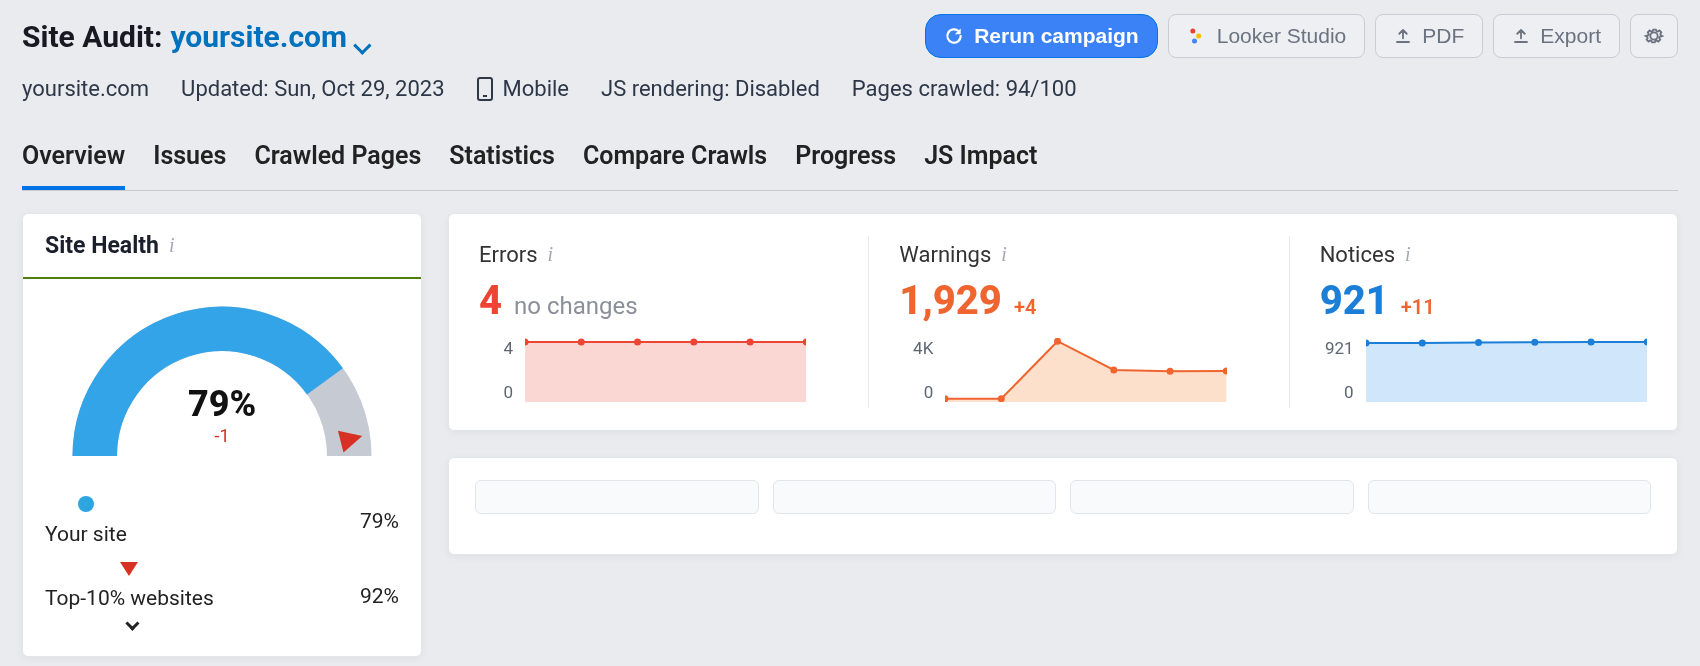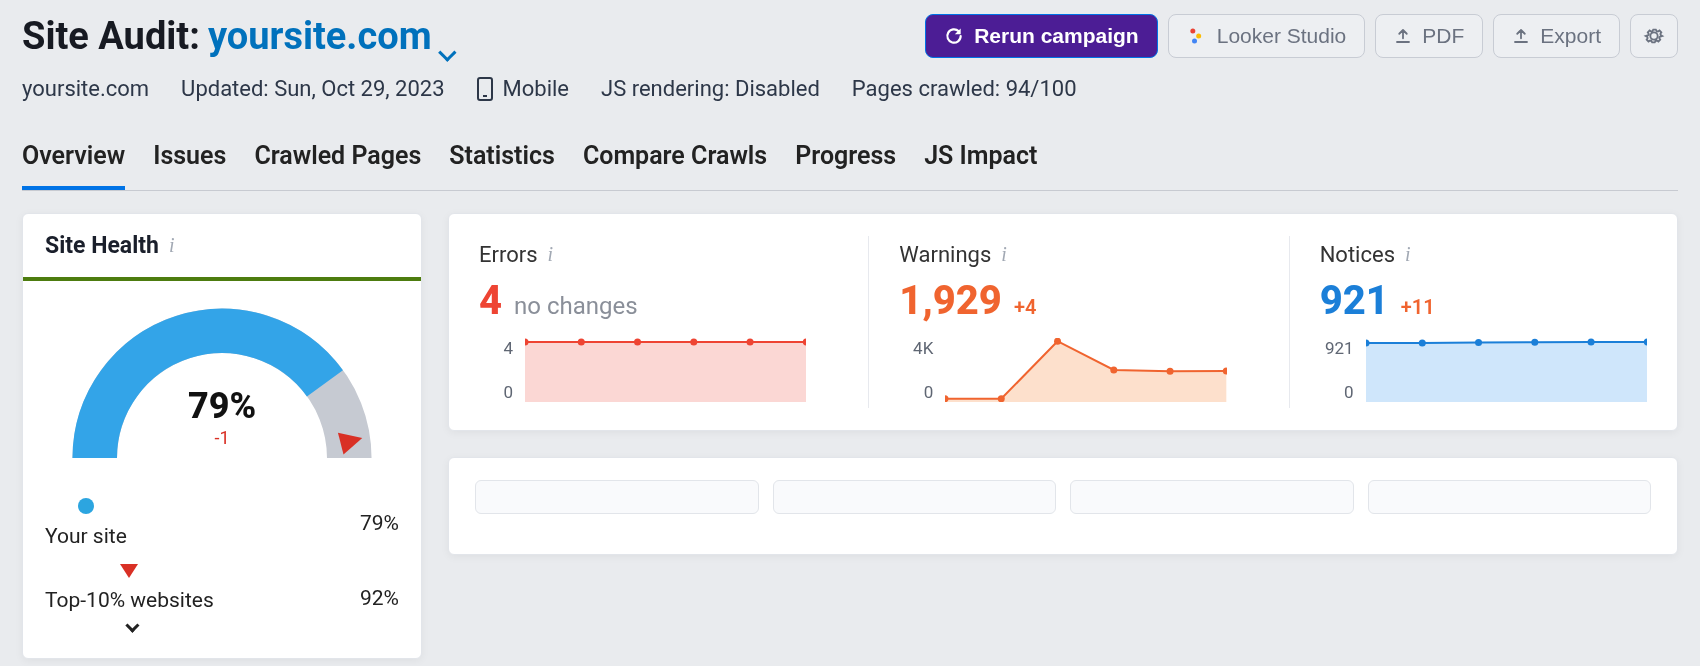--- a/index.html
+++ b/index.html
@@ -18,21 +18,21 @@
   .title-row {
     display: flex;
     align-items: center;
     justify-content: space-between;
     margin-bottom: 18px;
   }
   .title-left {
     display: flex;
     align-items: baseline;
     gap: 8px;
-    font-size: 38px;
+    font-size: 30px;
     font-weight: 700;
   }
   .domain-link {
     color: #0071bc;
     display: inline-flex;
     align-items: center;
     gap: 6px;
     cursor: pointer;
   }
   .chev-down {
@@ -60,24 +60,25 @@
     padding: 0 18px;
     border-radius: 8px;
     font-size: 21px;
     font-weight: 500;
     cursor: pointer;
     border: 1px solid #c8ccd4;
     background: #edeff2;
     color: #6b7280;
   }
   .btn.primary {
-    background: #4c1d95;
+    background: #3b82f6;
     border-color: #0073e6;
     color: #fff;
     font-weight: 600;
+    border-radius: 16px;
   }
   .btn.icon-only { padding: 0 12px; }
   .meta-row {
     display: flex;
     align-items: center;
     gap: 32px;
     font-size: 22px;
     color: #2d3748;
     margin-bottom: 40px;
   }
@@ -127,21 +128,21 @@
   }
   .health-card {
     width: 400px;
     padding: 0;
   }
   .card-title {
     font-size: 23px;
     font-weight: 700;
     color: #1a1f2b;
     padding: 18px 22px;
-    border-bottom: 4px solid #4d7c0f;
+    border-bottom: 2px solid #4d7c0f;
     display: flex;
     align-items: center;
     gap: 10px;
   }
   .info-ic {
     font-style: italic;
     font-family: Georgia, serif;
     color: #a2a9b4;
     font-weight: 400;
     font-size: 20px;

